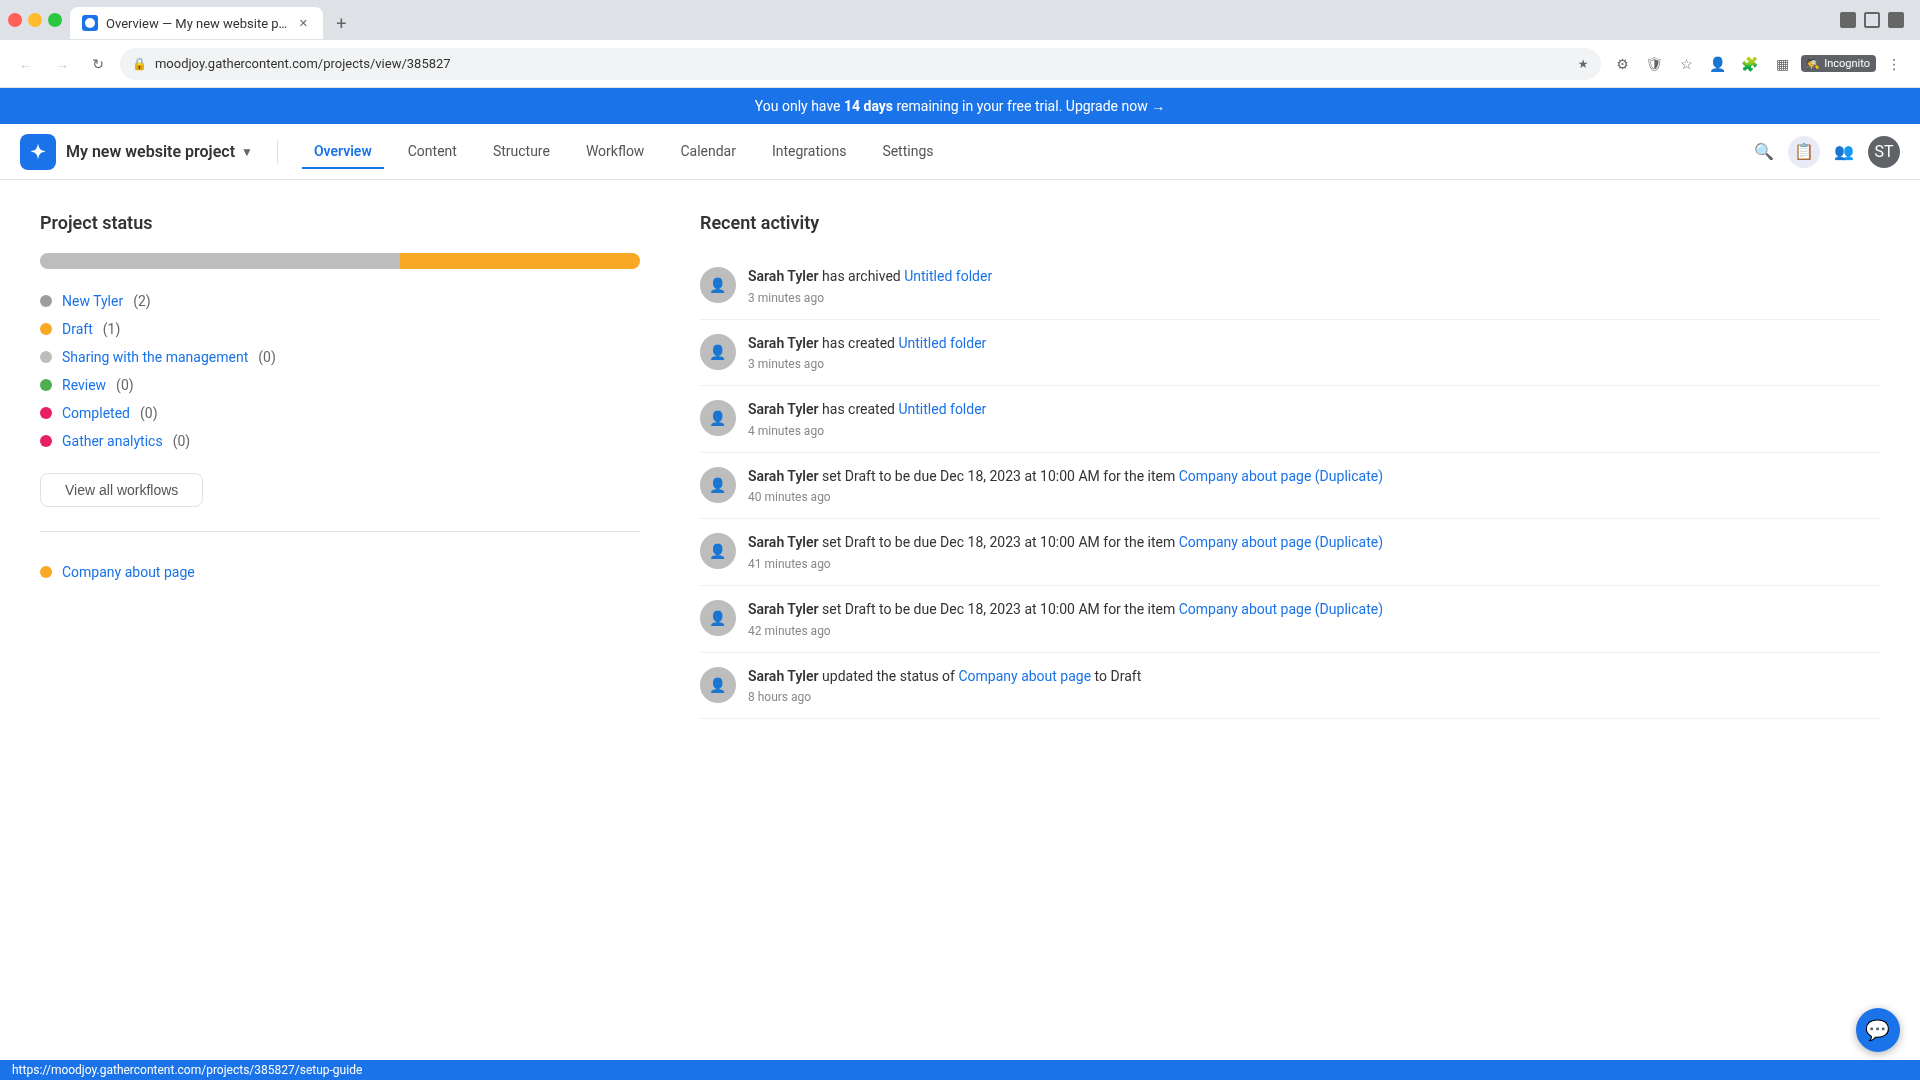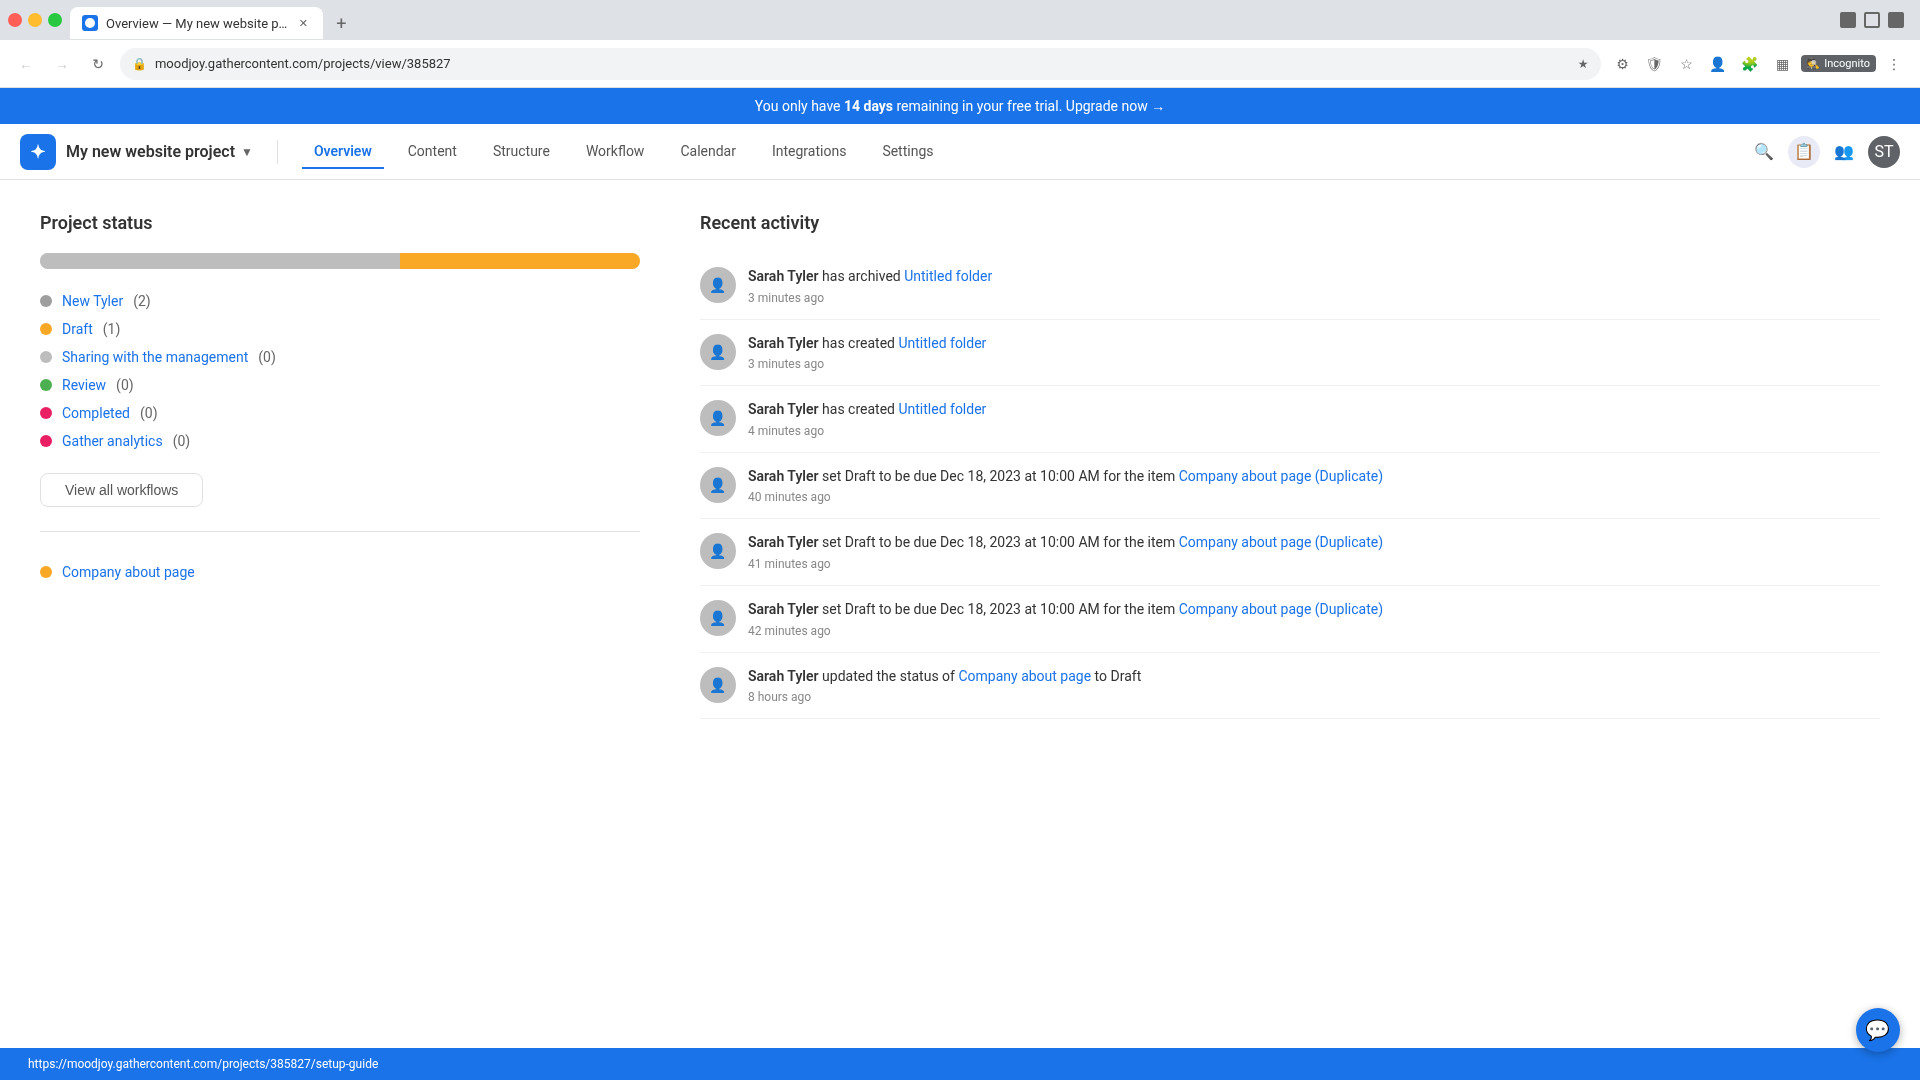--- a/index.html
+++ b/index.html
@@ -85,21 +85,21 @@
     .activity-list { display: flex; flex-direction: column; gap: 0; }
     .activity-item { display: flex; gap: 12px; padding: 14px 0; border-bottom: 1px solid #f0f0f0; }
     .activity-avatar { width: 36px; height: 36px; border-radius: 50%; background: #bdbdbd; flex-shrink: 0; display: flex; align-items: center; justify-content: center; color: #fff; font-size: 14px; }
     .activity-content { flex: 1; }
     .activity-text { font-size: 14px; color: #333; line-height: 1.4; }
     .activity-text strong { font-weight: 600; }
     .activity-link { color: #1a73e8; text-decoration: none; cursor: pointer; }
     .activity-time { font-size: 12px; color: #888; margin-top: 4px; }
 
     
-    .status-bar { background: #1a73e8; color: white; padding: 4px 28px; font-size: 12px; height: 32px; display: flex; align-items: center; }
+    .status-bar { background: #1a73e8; color: white; padding: 4px 12px; font-size: 12px; height: 20px; display: flex; align-items: center; }
 
     
     .chat-btn { position: fixed; bottom: 28px; right: 20px; width: 44px; height: 44px; border-radius: 50%; background: #1a73e8; color: white; display: flex; align-items: center; justify-content: center; font-size: 20px; cursor: pointer; box-shadow: 0 2px 8px rgba(0,0,0,0.3); }
   </style>
 </head>
 <body>
 
 <div class="browser-chrome">
 
   <div class="browser-titlebar">

